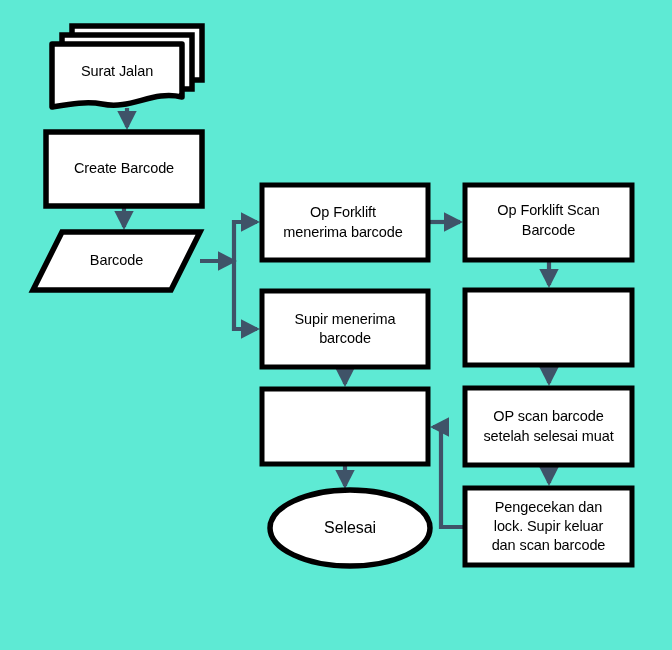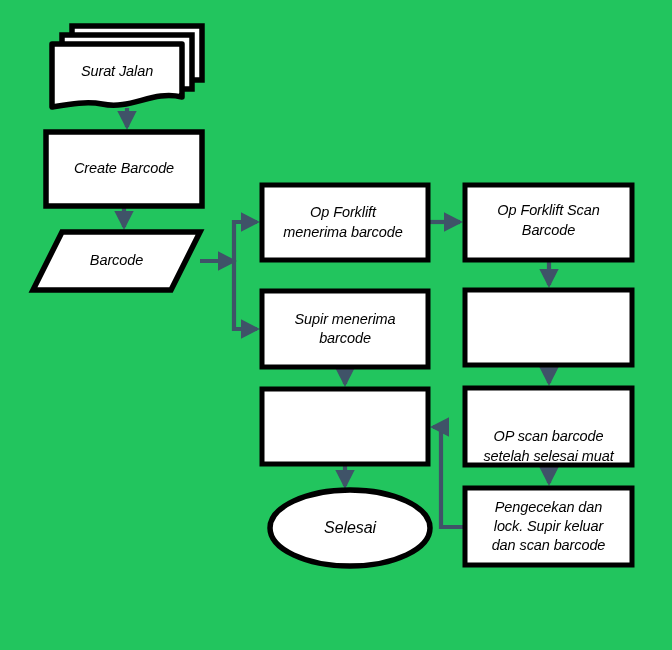--- a/index.html
+++ b/index.html
@@ -10,22 +10,21 @@
   body {
     width: 672px;
     height: 650px;
     font-family: "Liberation Sans", sans-serif;
     overflow: hidden;
   }
   #flow-root {
     position: relative;
     width: 672px;
     height: 650px;
-    background: #22c55e;
-    font-style: italic;
+    background: #5eead4;
   }
   #flow-svg {
     position: absolute;
     top: 0;
     left: 0;
     width: 672px;
     height: 650px;
   }
   .node-label {
     position: absolute;
@@ -118,21 +117,21 @@
 menerima barcode</div>
 
   <div class="node-label" style="left:465px; top:183px; width:167px; height:75px;">Op Forklift Scan
 Barcode</div>
 
   <div class="node-label" style="left:262px; top:291px; width:166px; height:76px;">Supir menerima
 barcode</div>
 
 
 
-  <div class="node-label" style="left:465px; top:408px; width:167px; height:77px;">OP scan barcode
+  <div class="node-label" style="left:465px; top:388px; width:167px; height:77px;">OP scan barcode
 setelah selesai muat</div>
 
   <div class="node-label" style="left:465px; top:488px; width:167px; height:77px;text-align:center;">Pengecekan dan
 lock. Supir keluar
 dan scan barcode</div>
 
   <div class="node-label" style="left:270px; top:490px; width:160px; height:76px; font-size:16px;">Selesai</div>
 
 </div>
 

